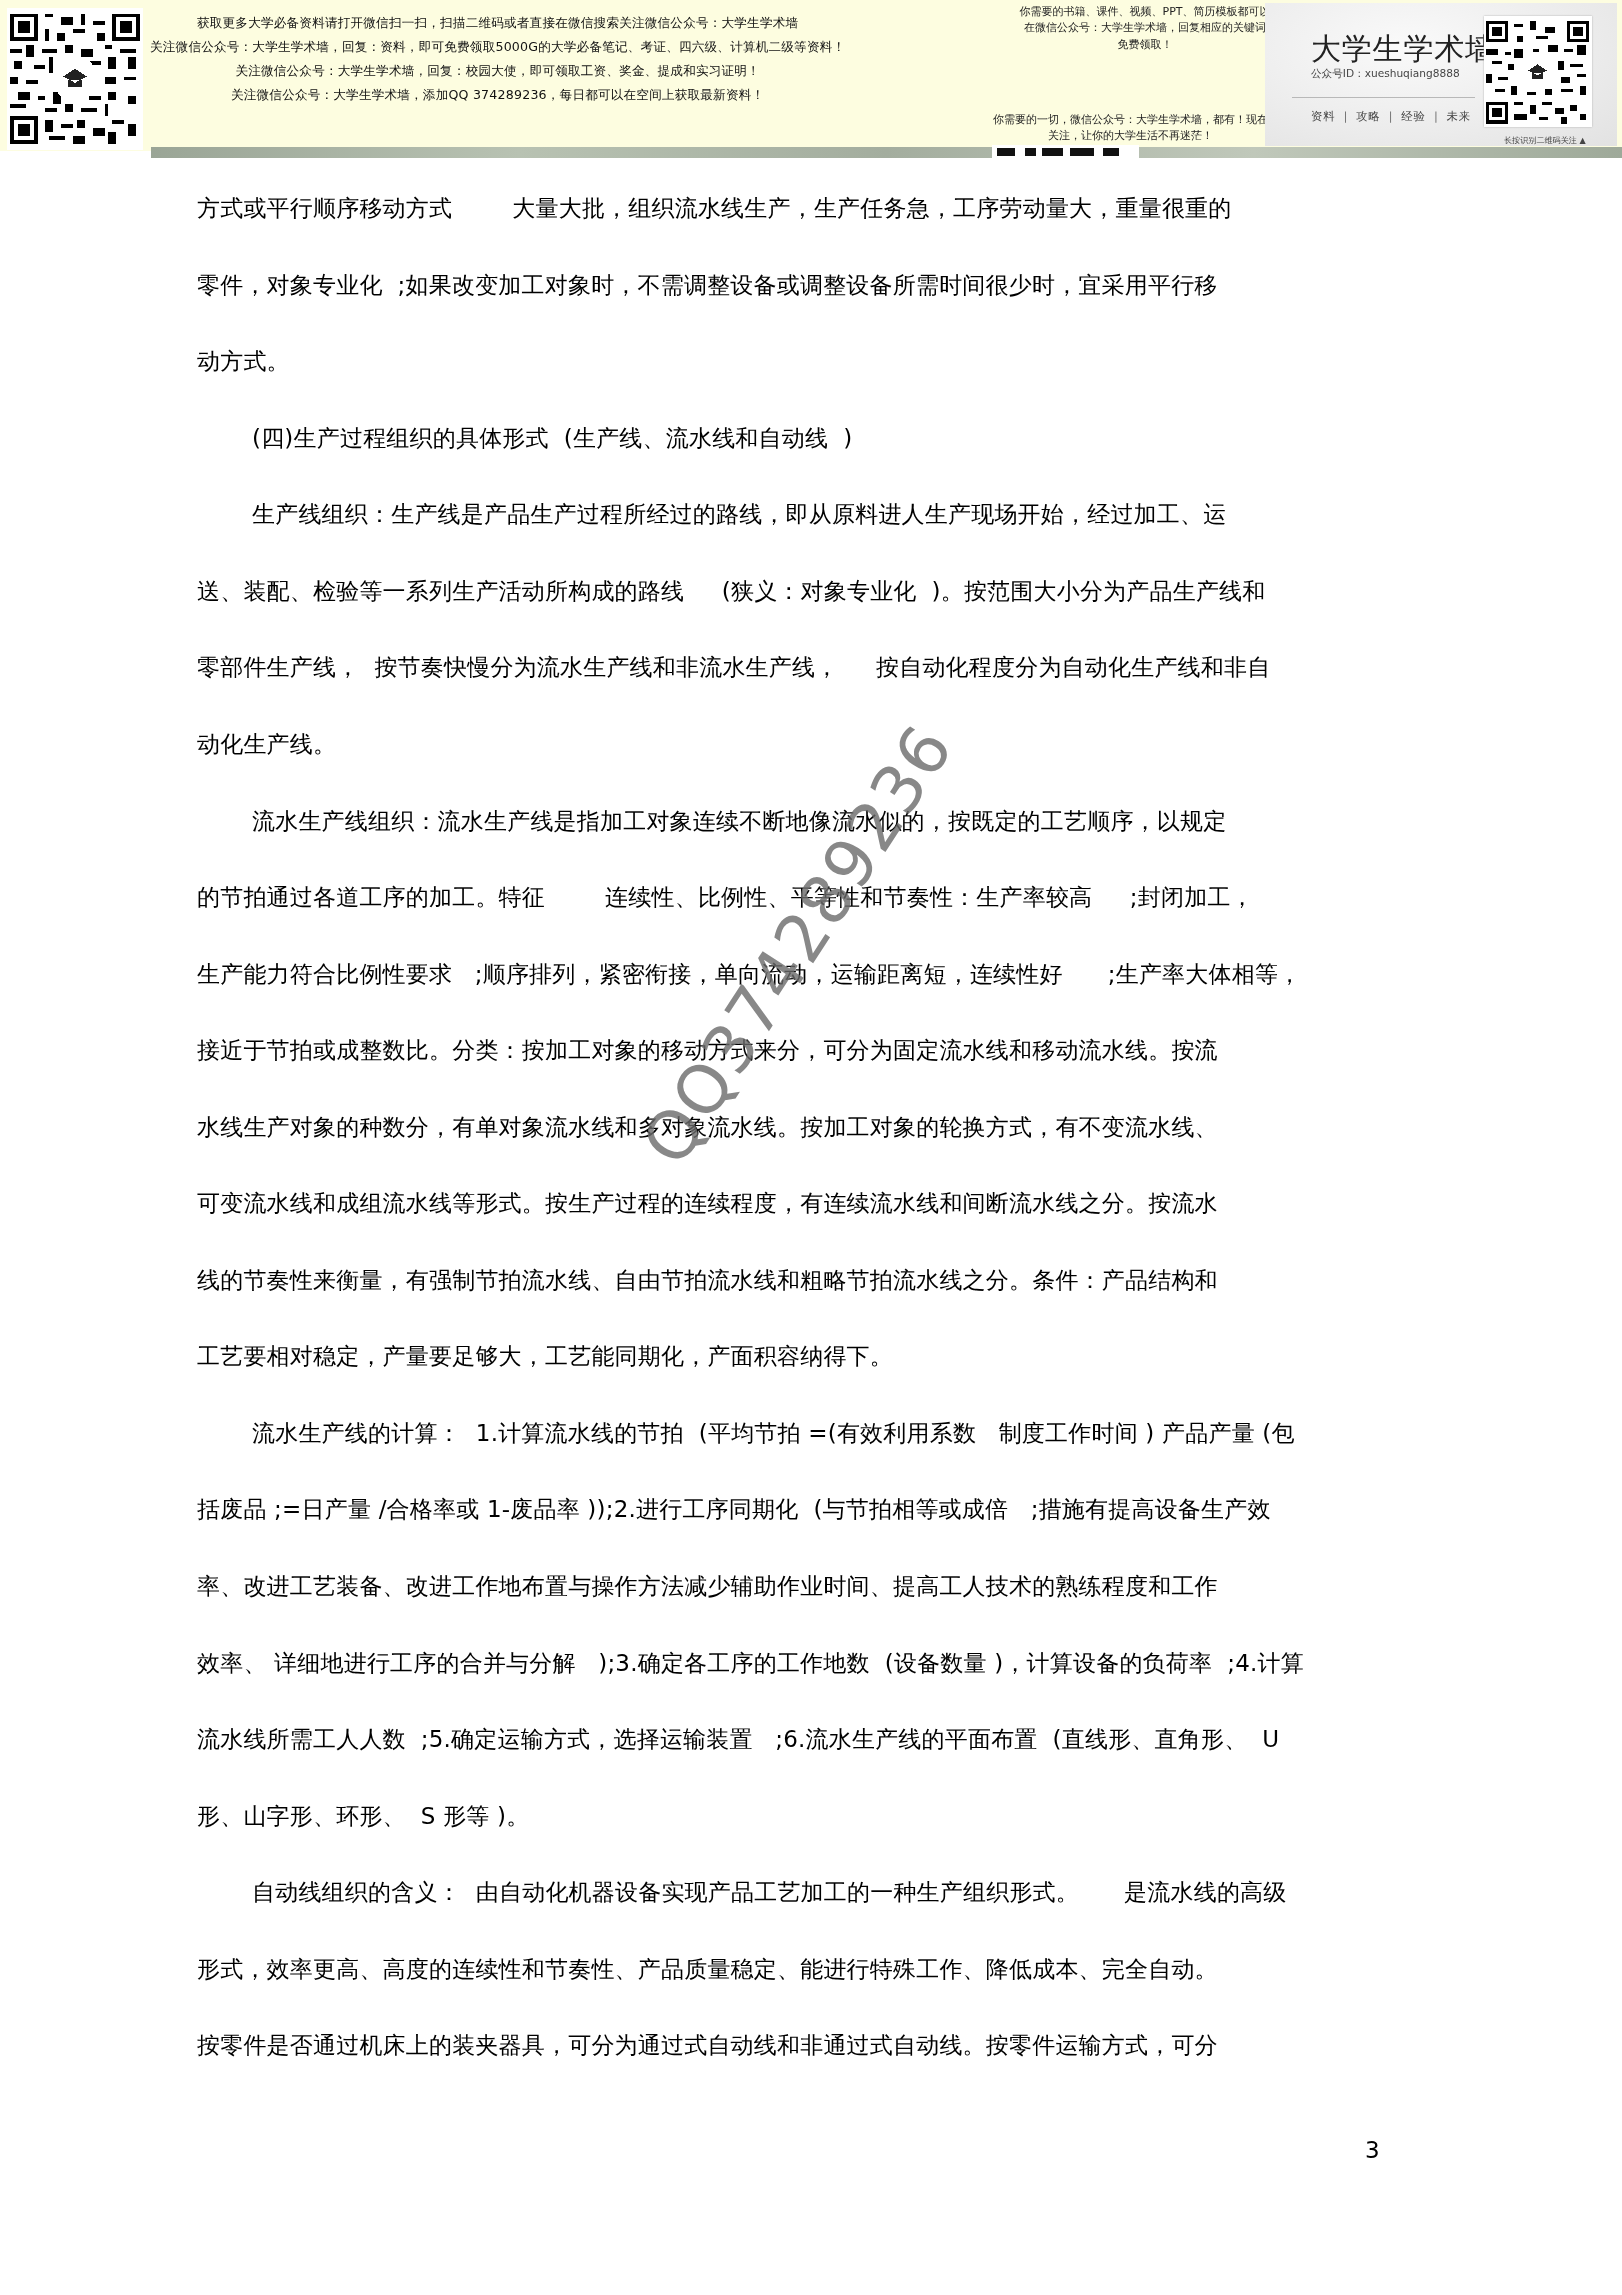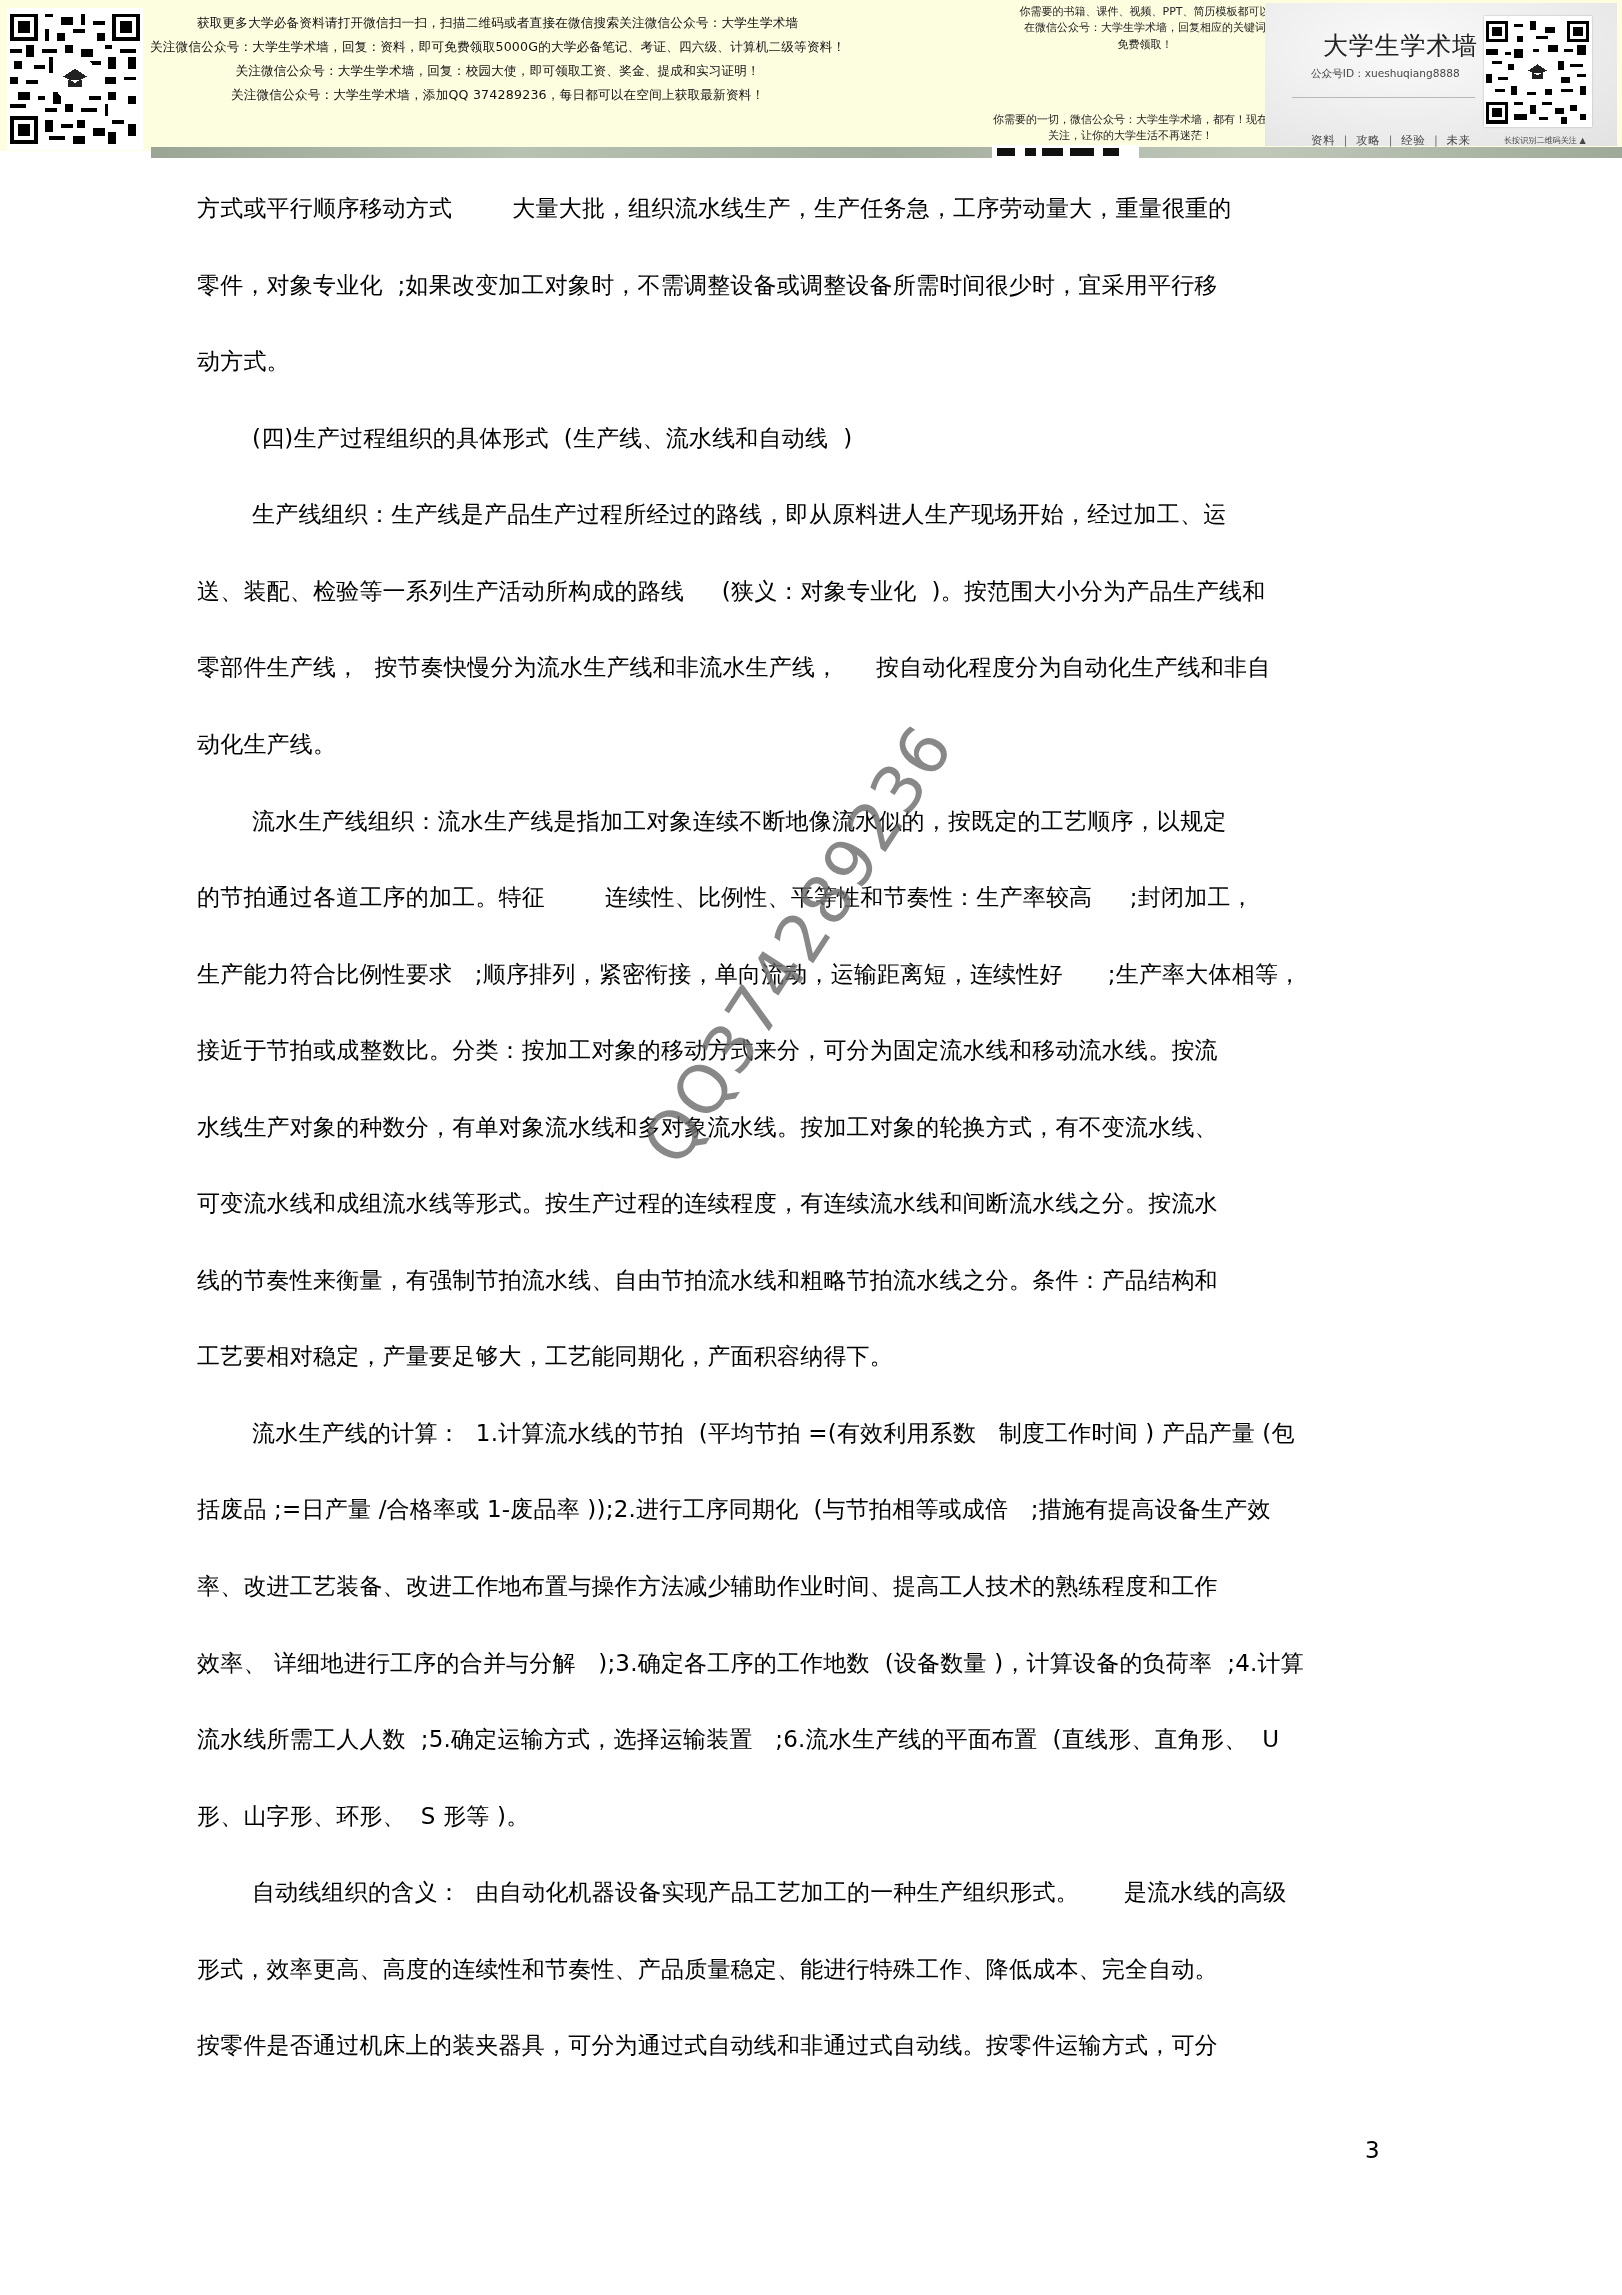--- a/index.html
+++ b/index.html
@@ -14,24 +14,24 @@
   .banner-strip-box i { position:absolute; top:3.3px; height:8.1px; background:#111; }
   .qr { position:absolute; background:#fff; }
   .qr svg { display:block; }
   .qr-left { left:6.5px; top:8.1px; width:130px; height:135px; padding:3.3px; }
   .ad-lines { position:absolute; left:150px; top:11.4px; }
   .ad-line { font-size:12.6px; line-height:24px; color:#111; white-space:nowrap; letter-spacing:0.2px; }
   .ad-right-top { position:absolute; left:1019px; top:4.1px; width:252px; font-size:11px; line-height:16.3px; color:#222; }
   .ad-right-bottom { position:absolute; left:992px; top:112px; width:277px; font-size:11px; line-height:16.3px; color:#222; }
   .card { position:absolute; left:1265px; top:3.3px; width:352px; height:143px;
           background:radial-gradient(ellipse at 40% 30%,#fafafa 0%,#ececec 60%,#e2e2e2 100%); }
-  .card-title { position:absolute; left:46px; top:26px; font-size:25px; color:#222; letter-spacing:0.8px;margin-left:12px; }
+  .card-title { position:absolute; left:46px; top:26px; font-size:30px; color:#222; letter-spacing:0.8px; }
   .card-id { position:absolute; left:46px; top:64px; font-size:10.6px; color:#444; }
   .card-rule { position:absolute; left:27px; top:94px; width:183px; height:0.8px; background:#b8b8b8; }
-  .card-links { position:absolute; left:46px; top:106px; font-size:11.4px; color:#444; letter-spacing:0.8px;margin-top:24px; }
+  .card-links { position:absolute; left:46px; top:106px; font-size:11.4px; color:#444; letter-spacing:0.8px; }
   .qr-right { left:1484px; top:16.3px; width:103px; height:106px; padding:2.4px; box-shadow:0 0 1.6px #aaa; }
   .card-caption { position:absolute; left:1497px; top:135px; font-size:8.1px; color:#444;margin-left:7px; }
 
   
   .doc { position:absolute; left:0; top:0; width:1622px; }
   .line { position:absolute; left:197px; font-size:23px; line-height:33px; color:#000; white-space:pre; letter-spacing:0.2px; }
   .indent { left:252px; }
   .page-number { position:absolute; left:1365px; top:2137px; font-size:23px; color:#000; }
 
   

